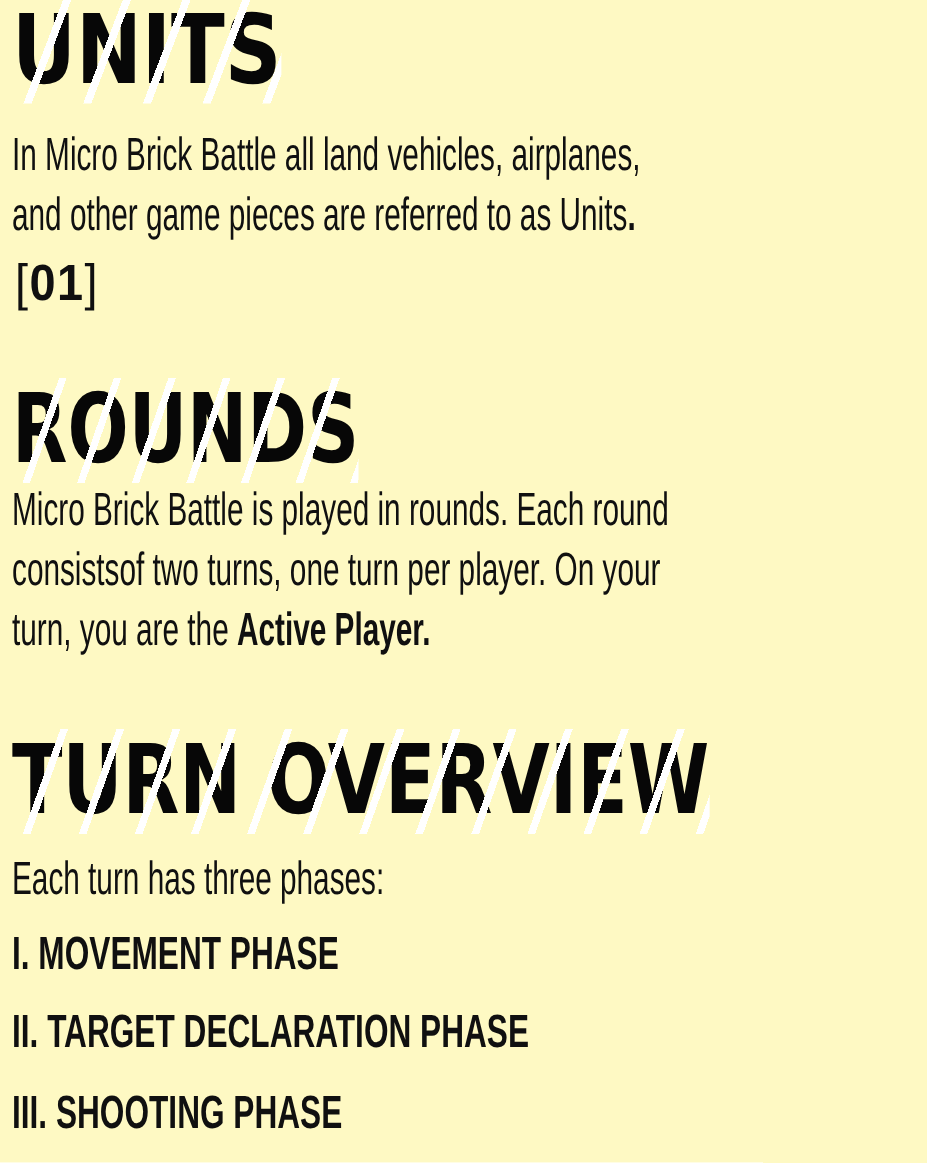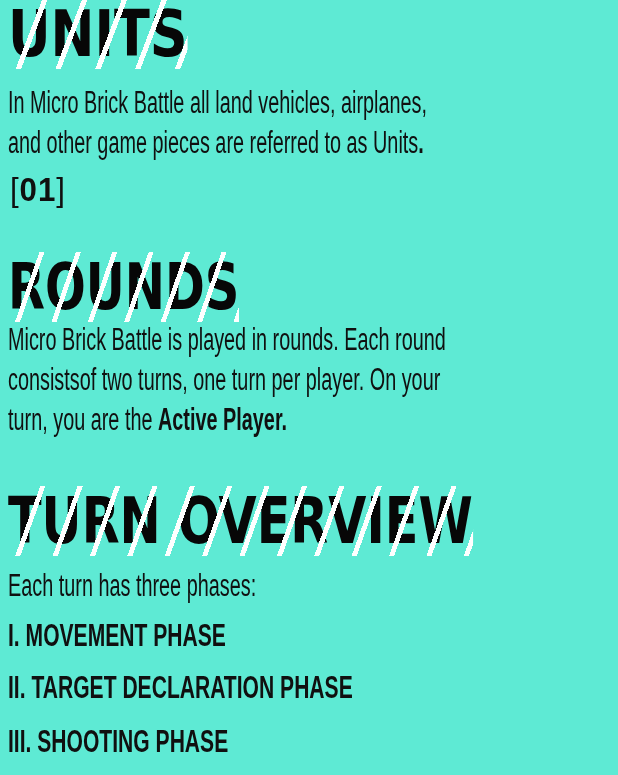--- a/index.html
+++ b/index.html
@@ -1,20 +1,20 @@
 <!DOCTYPE html>
 <html><head>
 <meta charset="utf-8">
 <style>
   html, body { margin: 0; padding: 0; background: #ffffff; }
   .page {
     position: relative;
     width: 618px;
     height: 775px;
-    background: #5eead4;
+    background: #fef9c3;
     overflow: hidden;
     font-family: "Liberation Sans", sans-serif;
     color: #101010;
   }
   .abs { position: absolute; left: 8px; white-space: nowrap; }
 
   
   .stencil {
     font-family: "DejaVu Sans", sans-serif;
     font-weight: bold;

